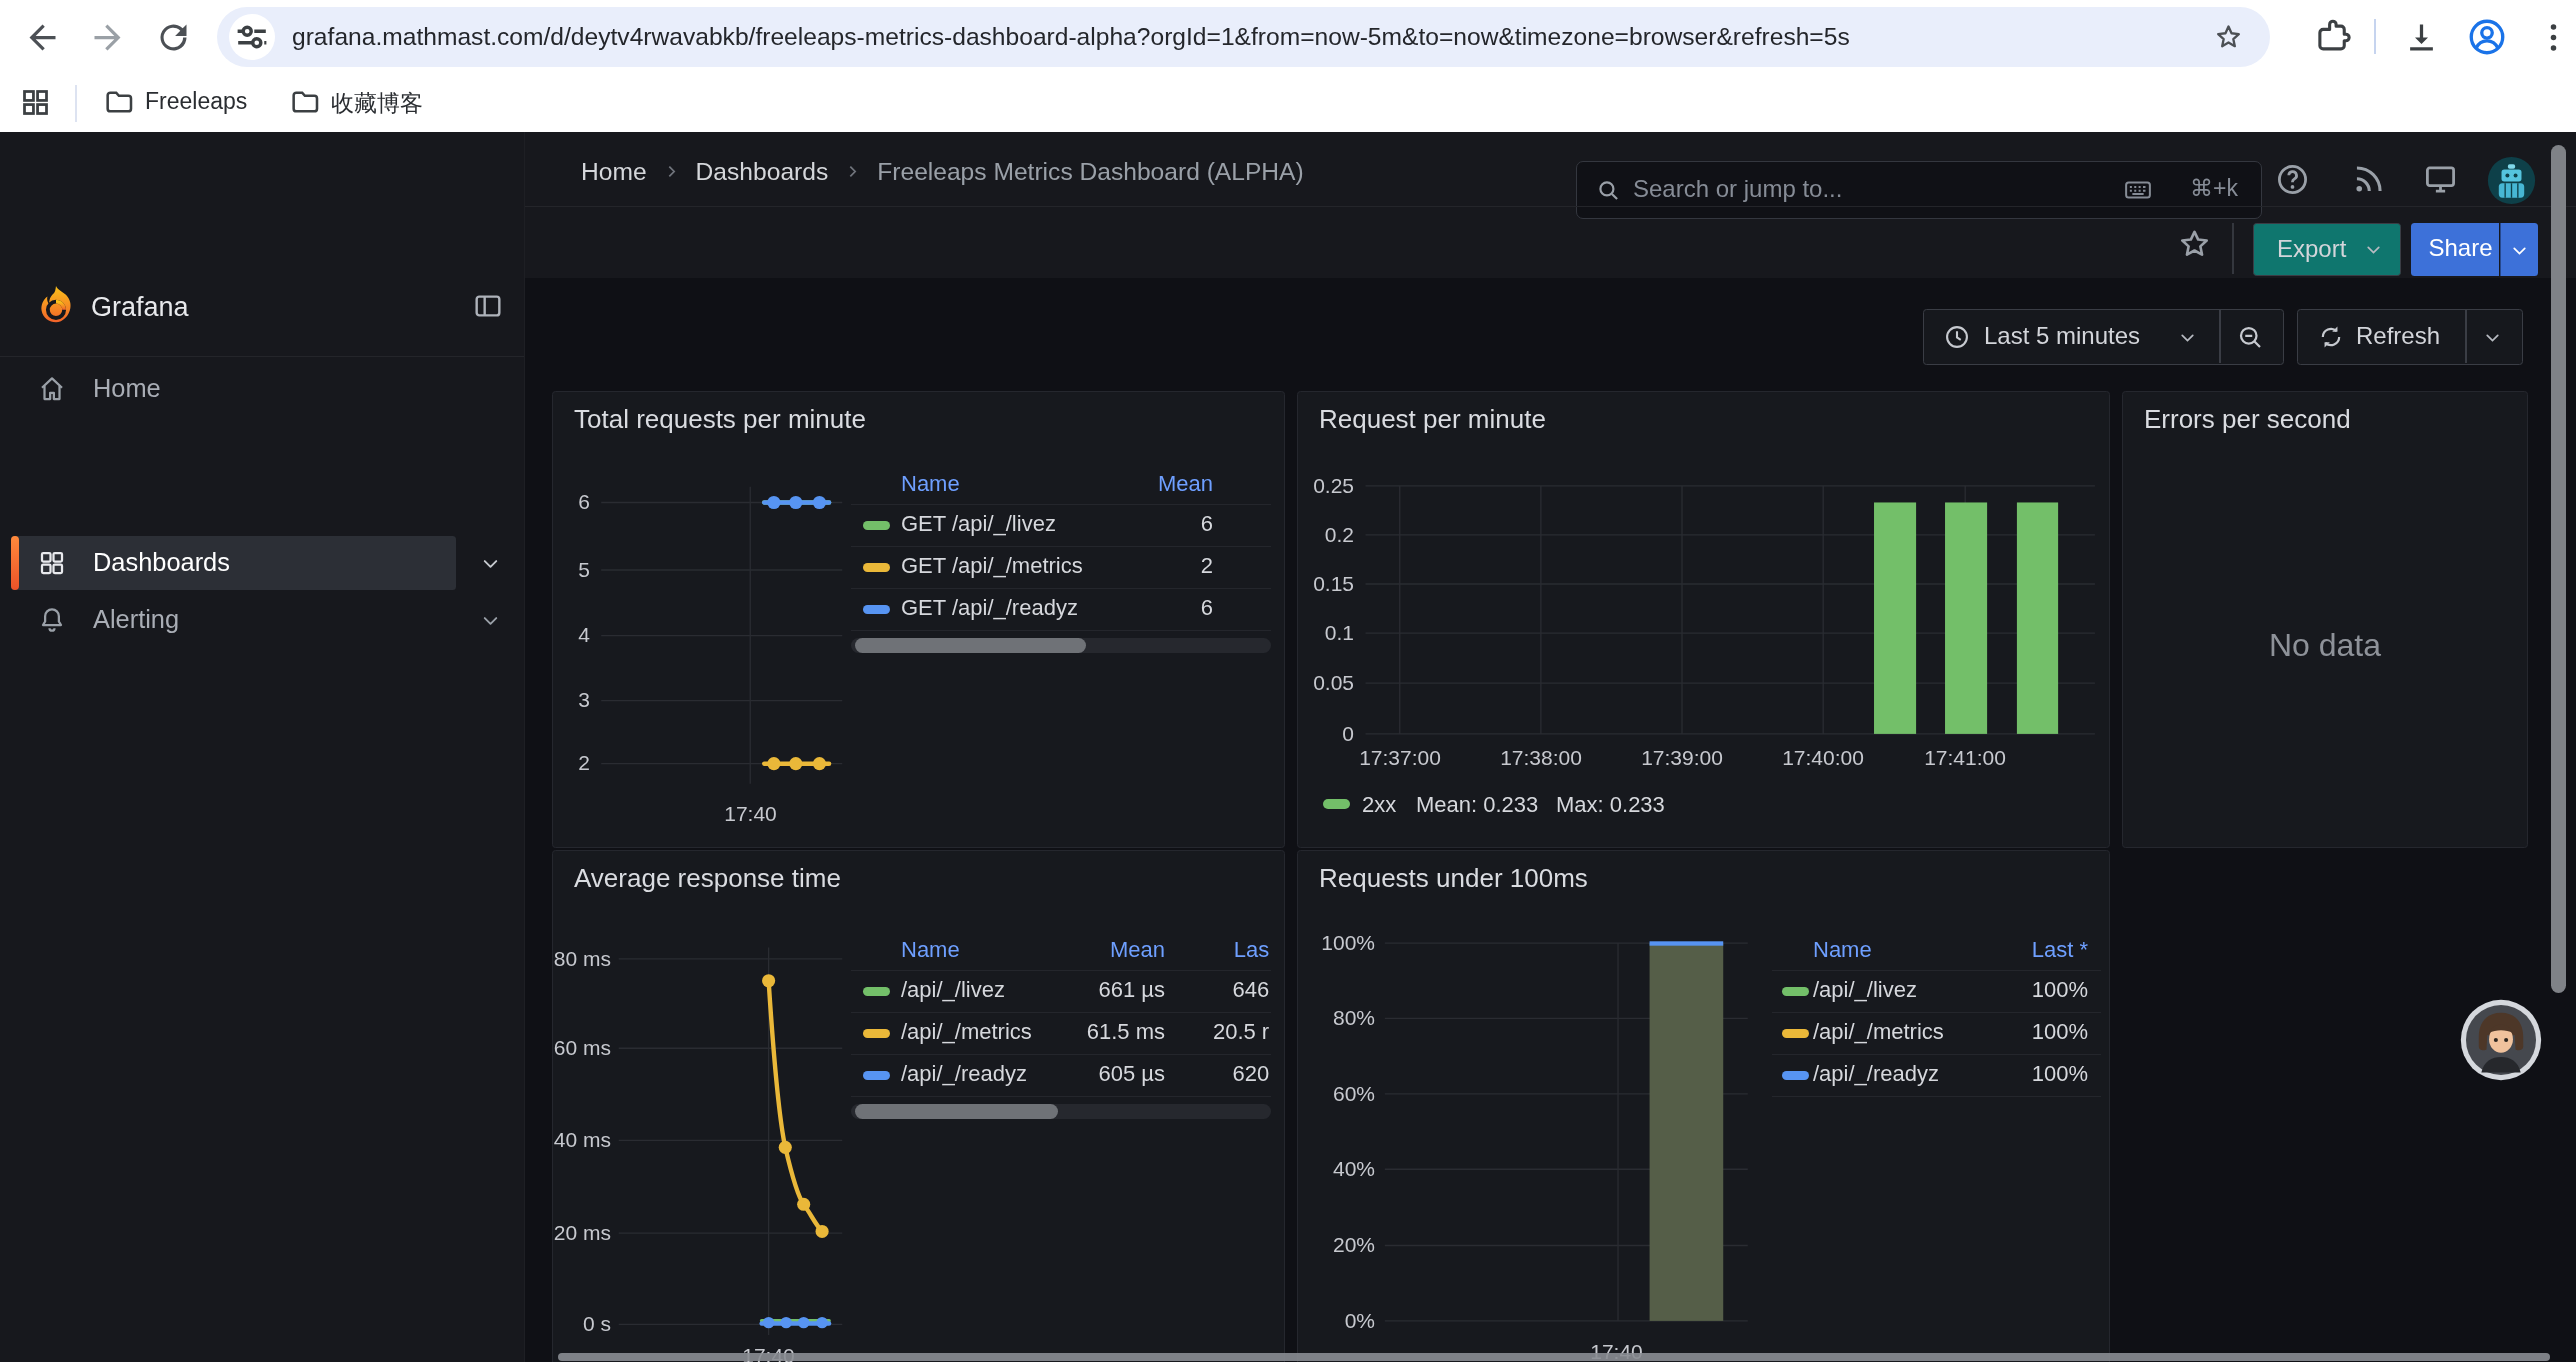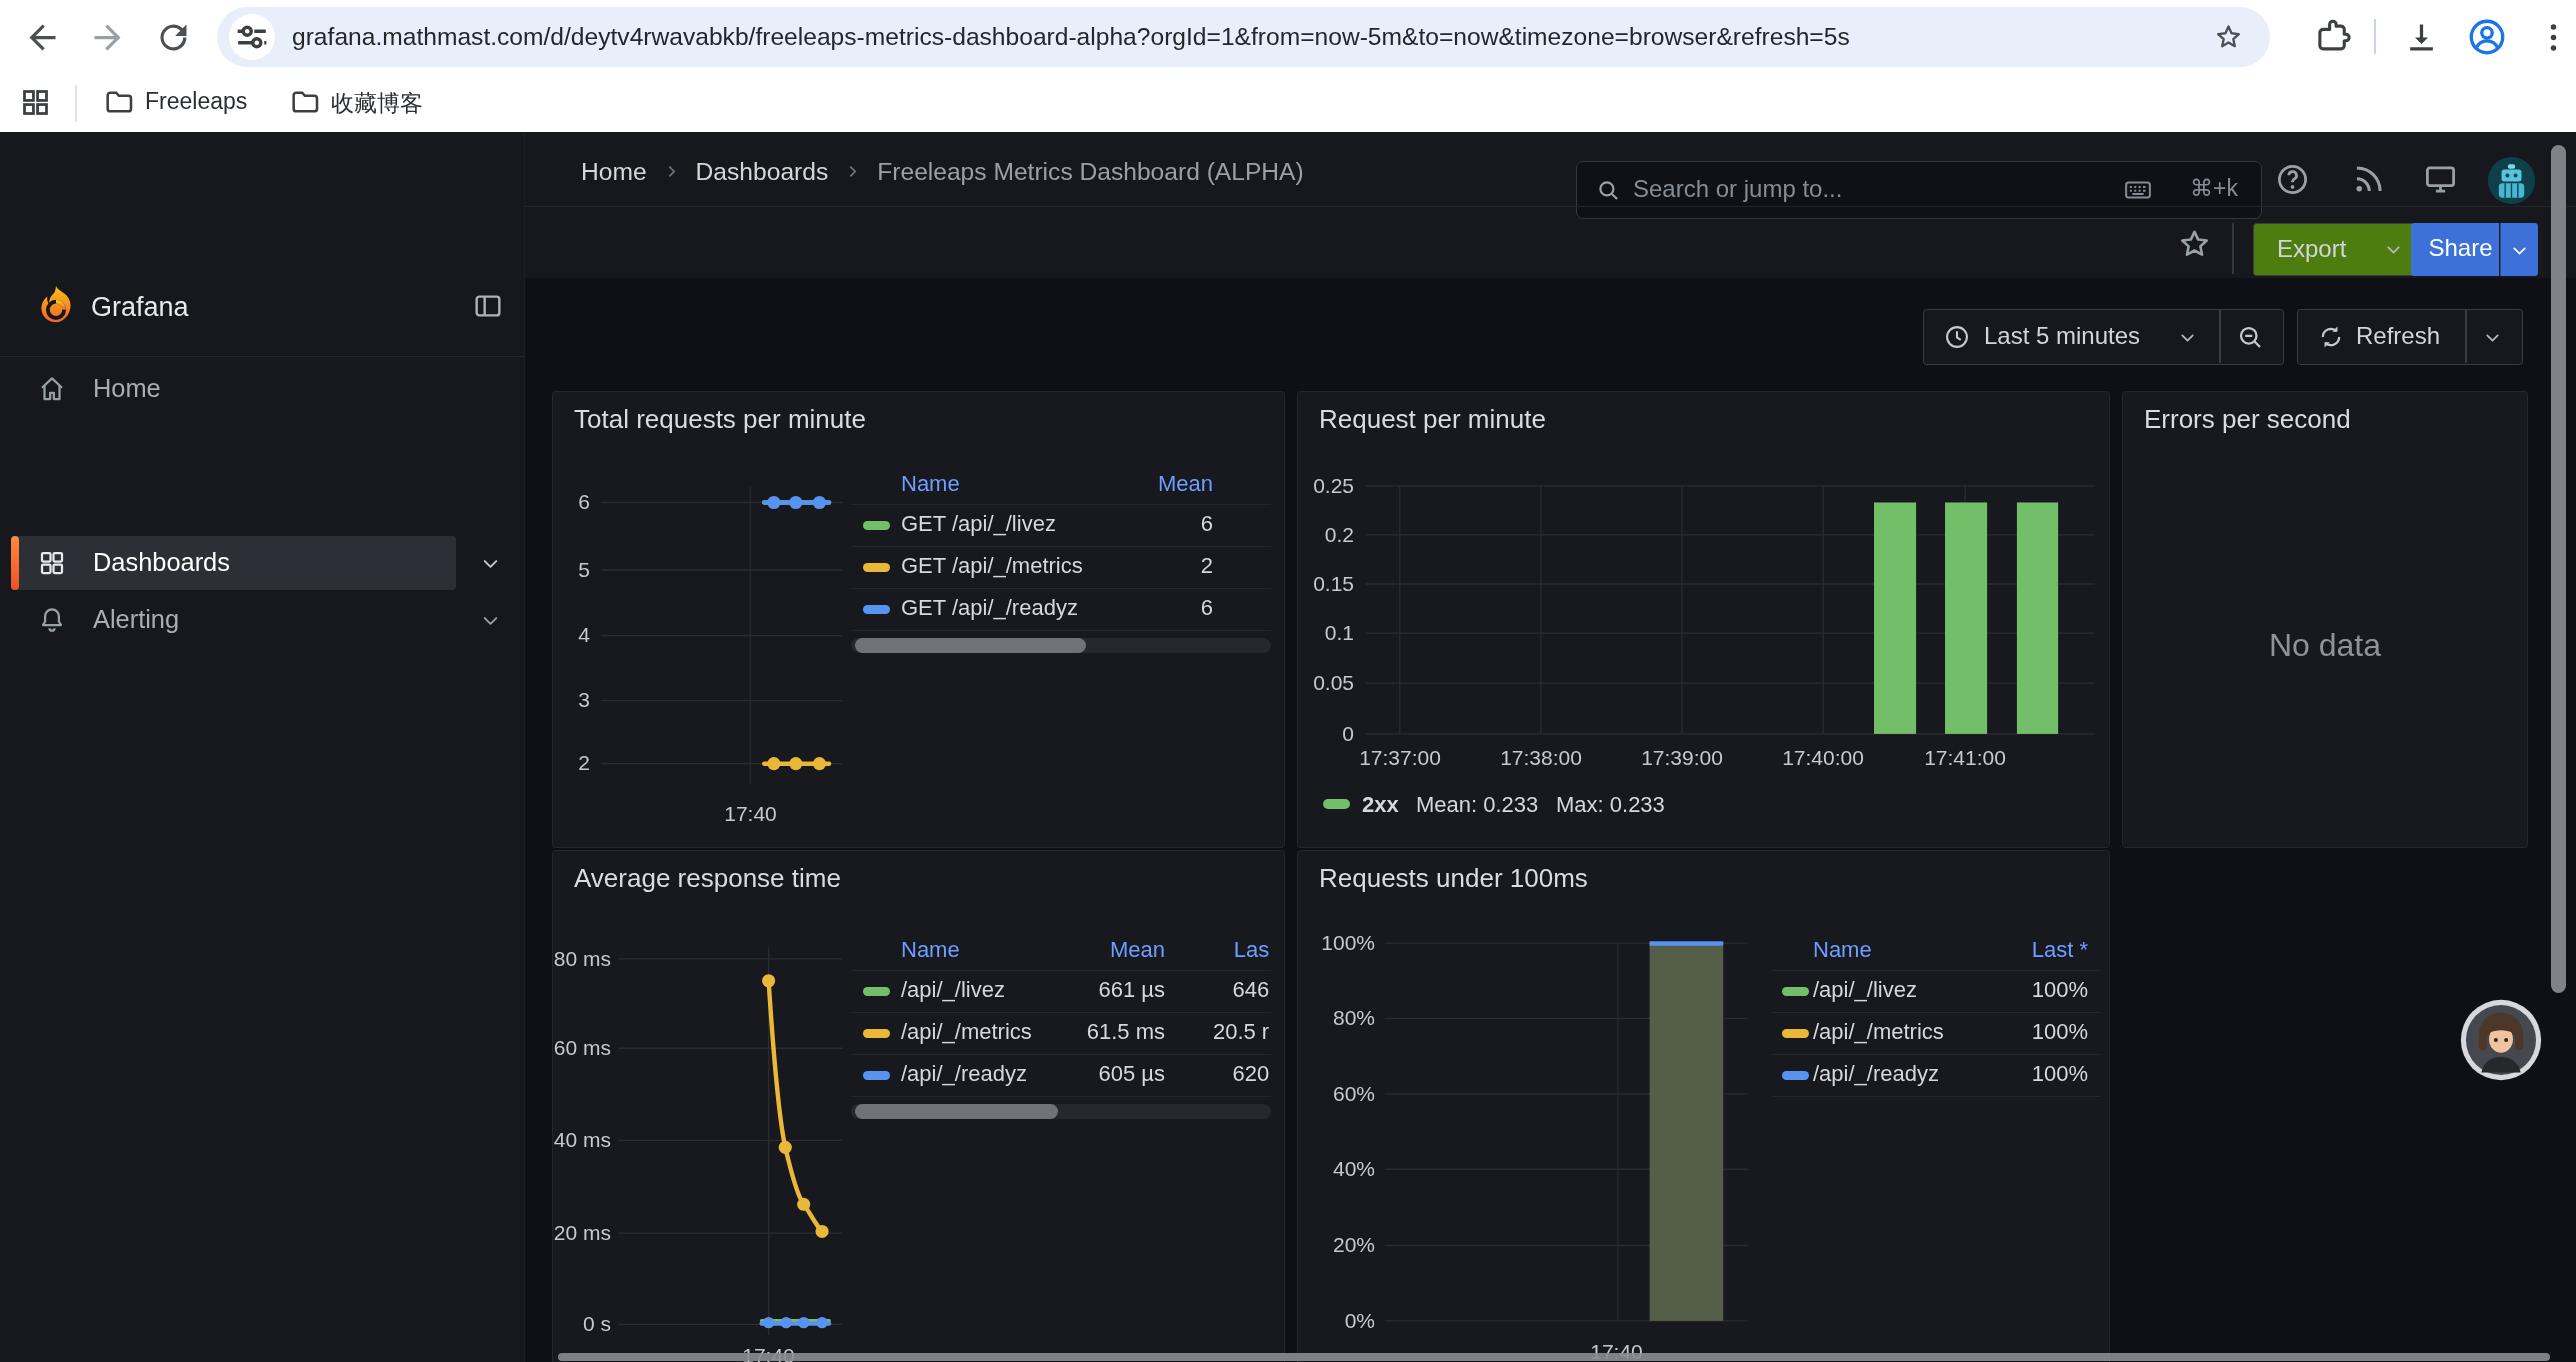--- a/index.html
+++ b/index.html
@@ -25,21 +25,21 @@
   .nav-item{left:0;width:524px;height:58px;}
   .nav-label{position:absolute;left:93px;top:14px;font-size:25.4px;color:#a9adb5;}
   .nav-ic{position:absolute;left:37px;top:14px;width:30px;height:30px;}
   .nav-chev{position:absolute;left:479px;top:17.5px;width:23px;height:23px;}
   .active-bg{position:absolute;left:11.4px;top:1.8px;width:445px;height:54px;background:#2c2f36;border-radius:3.5px;}
   .active-bar{position:absolute;left:11.4px;top:1.8px;width:8px;height:54px;border-radius:4.4px;background:linear-gradient(180deg,#ff8a3c,#ec5228);}
   .crumb{font-size:24.6px;color:#d5d7db;}
   .crumb.dim{color:#9aa0a8;}
   .searchbox{left:1576px;top:153px;width:684px;height:56px;background:#101116;border:1.3px solid #34373f;border-radius:7px;margin-top:8px;}
   .btn{border-radius:3.5px;font-size:24px;color:#d3d5da;}
-  .export{left:2253px;top:223px;width:146px;height:51px;background:#4d7c0f;border:1.3px solid #3a3d45;padding-left:20px;}
+  .export{left:2253px;top:223px;width:146px;height:51px;background:#0f766e;border:1.3px solid #3a3d45;}
   .share{left:2411px;top:223px;width:88px;height:53px;background:#3d71d9;border-radius:3.5px 0 0 3.5px;color:#fff;}
   .share-chev{left:2500px;top:223px;width:37px;height:53px;background:#3d71d9;border-radius:0 3.5px 3.5px 0;border-left:1.3px solid rgba(0,0,0,.35);}
   .tgroup{background:#16181d;border:1.3px solid #3a3d45;border-radius:3.5px;}
   
   .panel{position:absolute;background:#17191e;border:1.3px solid #25272e;border-radius:3.5px;overflow:hidden;}
   .ptitle{position:absolute;left:21px;top:12.3px;font-size:26px;font-weight:500;color:#dadce1;}
   .ytick{position:absolute;font-size:21px;color:#c7c9cf;text-align:right;}
   .xtick{position:absolute;font-size:21px;color:#c7c9cf;text-align:center;}
   .nodata{position:absolute;left:0;right:0;text-align:center;font-size:32px;color:#8e9299;}
   .lrow{position:absolute;height:42px;border-bottom:1.8px solid #24262c;}
@@ -445,21 +445,21 @@
     <span class="ytick" style="left:0;top:180px;width:56px;">0.15</span>
     <span class="ytick" style="left:0;top:229px;width:56px;">0.1</span>
     <span class="ytick" style="left:0;top:279px;width:56px;">0.05</span>
     <span class="ytick" style="left:0;top:330px;width:56px;">0</span>
     <span class="xtick" style="left:32px;top:354px;width:140px;">17:37:00</span>
     <span class="xtick" style="left:173px;top:354px;width:140px;">17:38:00</span>
     <span class="xtick" style="left:314px;top:354px;width:140px;">17:39:00</span>
     <span class="xtick" style="left:455px;top:354px;width:140px;">17:40:00</span>
     <span class="xtick" style="left:597px;top:354px;width:140px;">17:41:00</span>
     <span class="pill" style="left:24.6px;top:407px;background:#73BF69;"></span>
-    <span class="p2leg" style="left:64px;top:400px;font-weight:bold;">2xx</span>
+    <span class="p2leg" style="left:64px;top:400px;">2xx</span>
     <span class="p2leg" style="left:118px;top:400px;">Mean: 0.233</span>
     <span class="p2leg" style="left:258px;top:400px;">Max: 0.233</span>
   </div>
 
   <div class="panel" style="left:2122px;top:391px;width:404px;height:455px;">
     <span class="ptitle">Errors per second</span>
     <span class="nodata" style="top:235px;">No data</span>
   </div>
 
   <div class="panel" style="left:552px;top:850px;width:731px;height:526px;">

